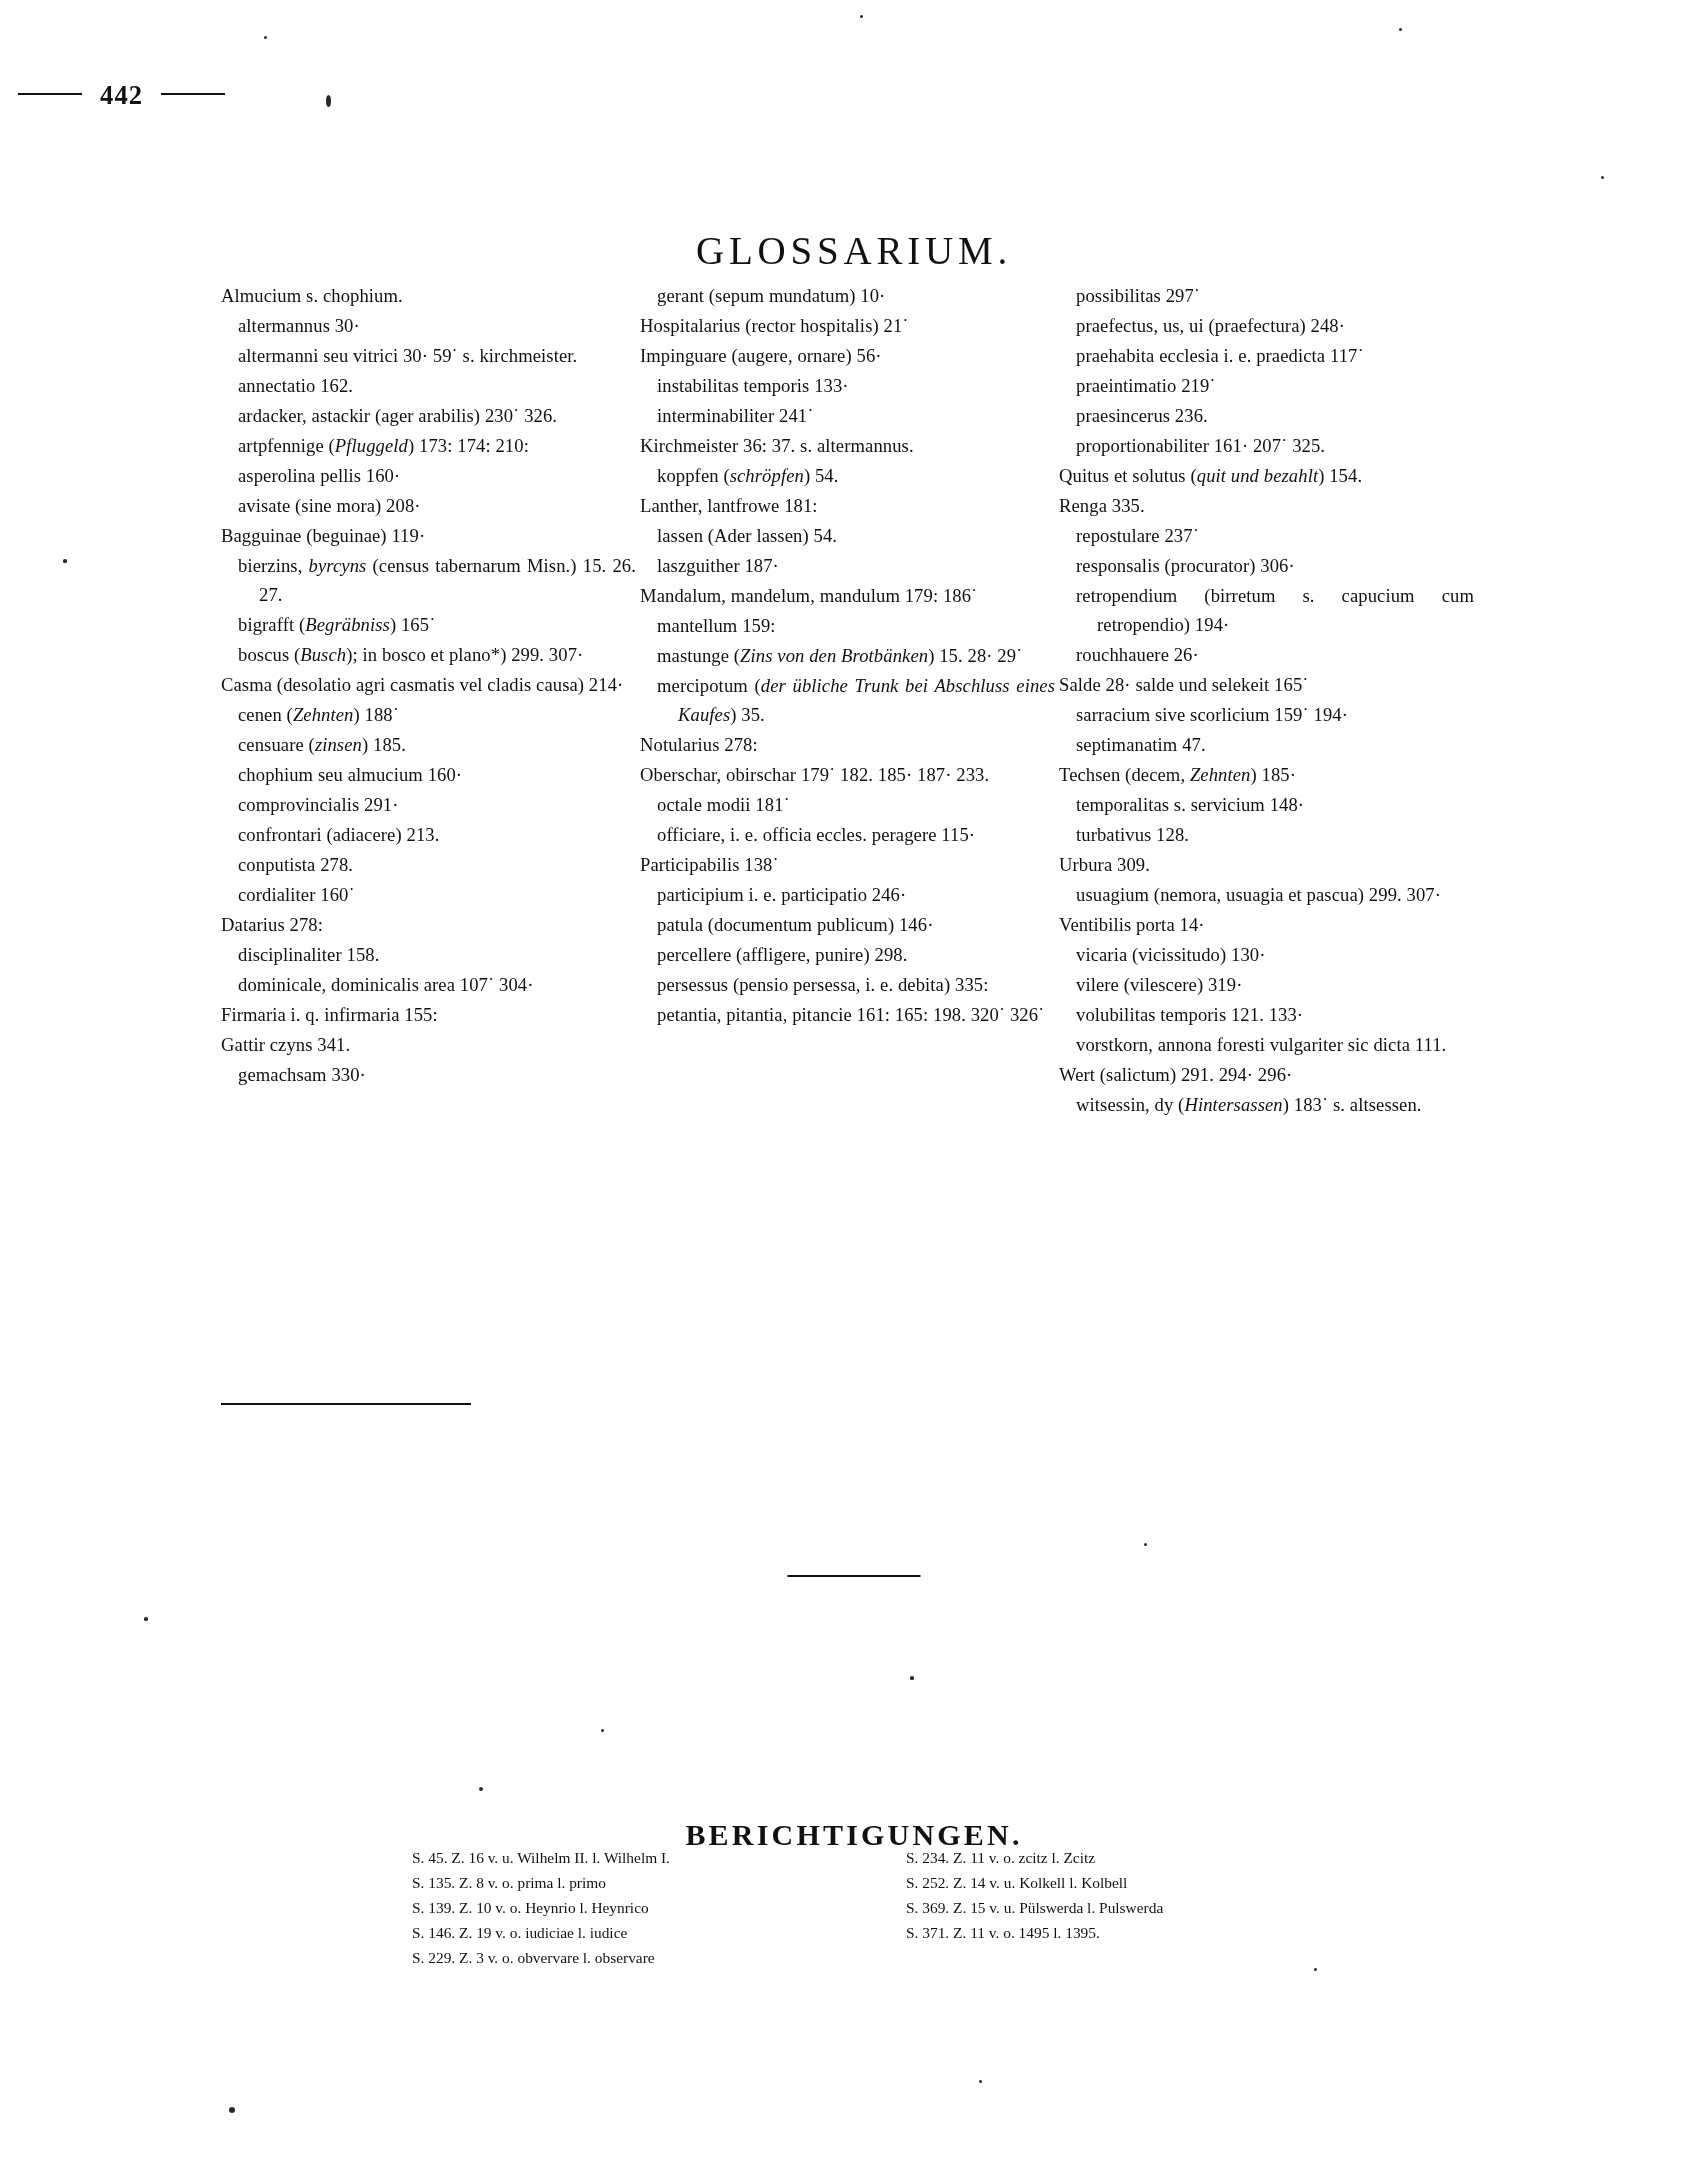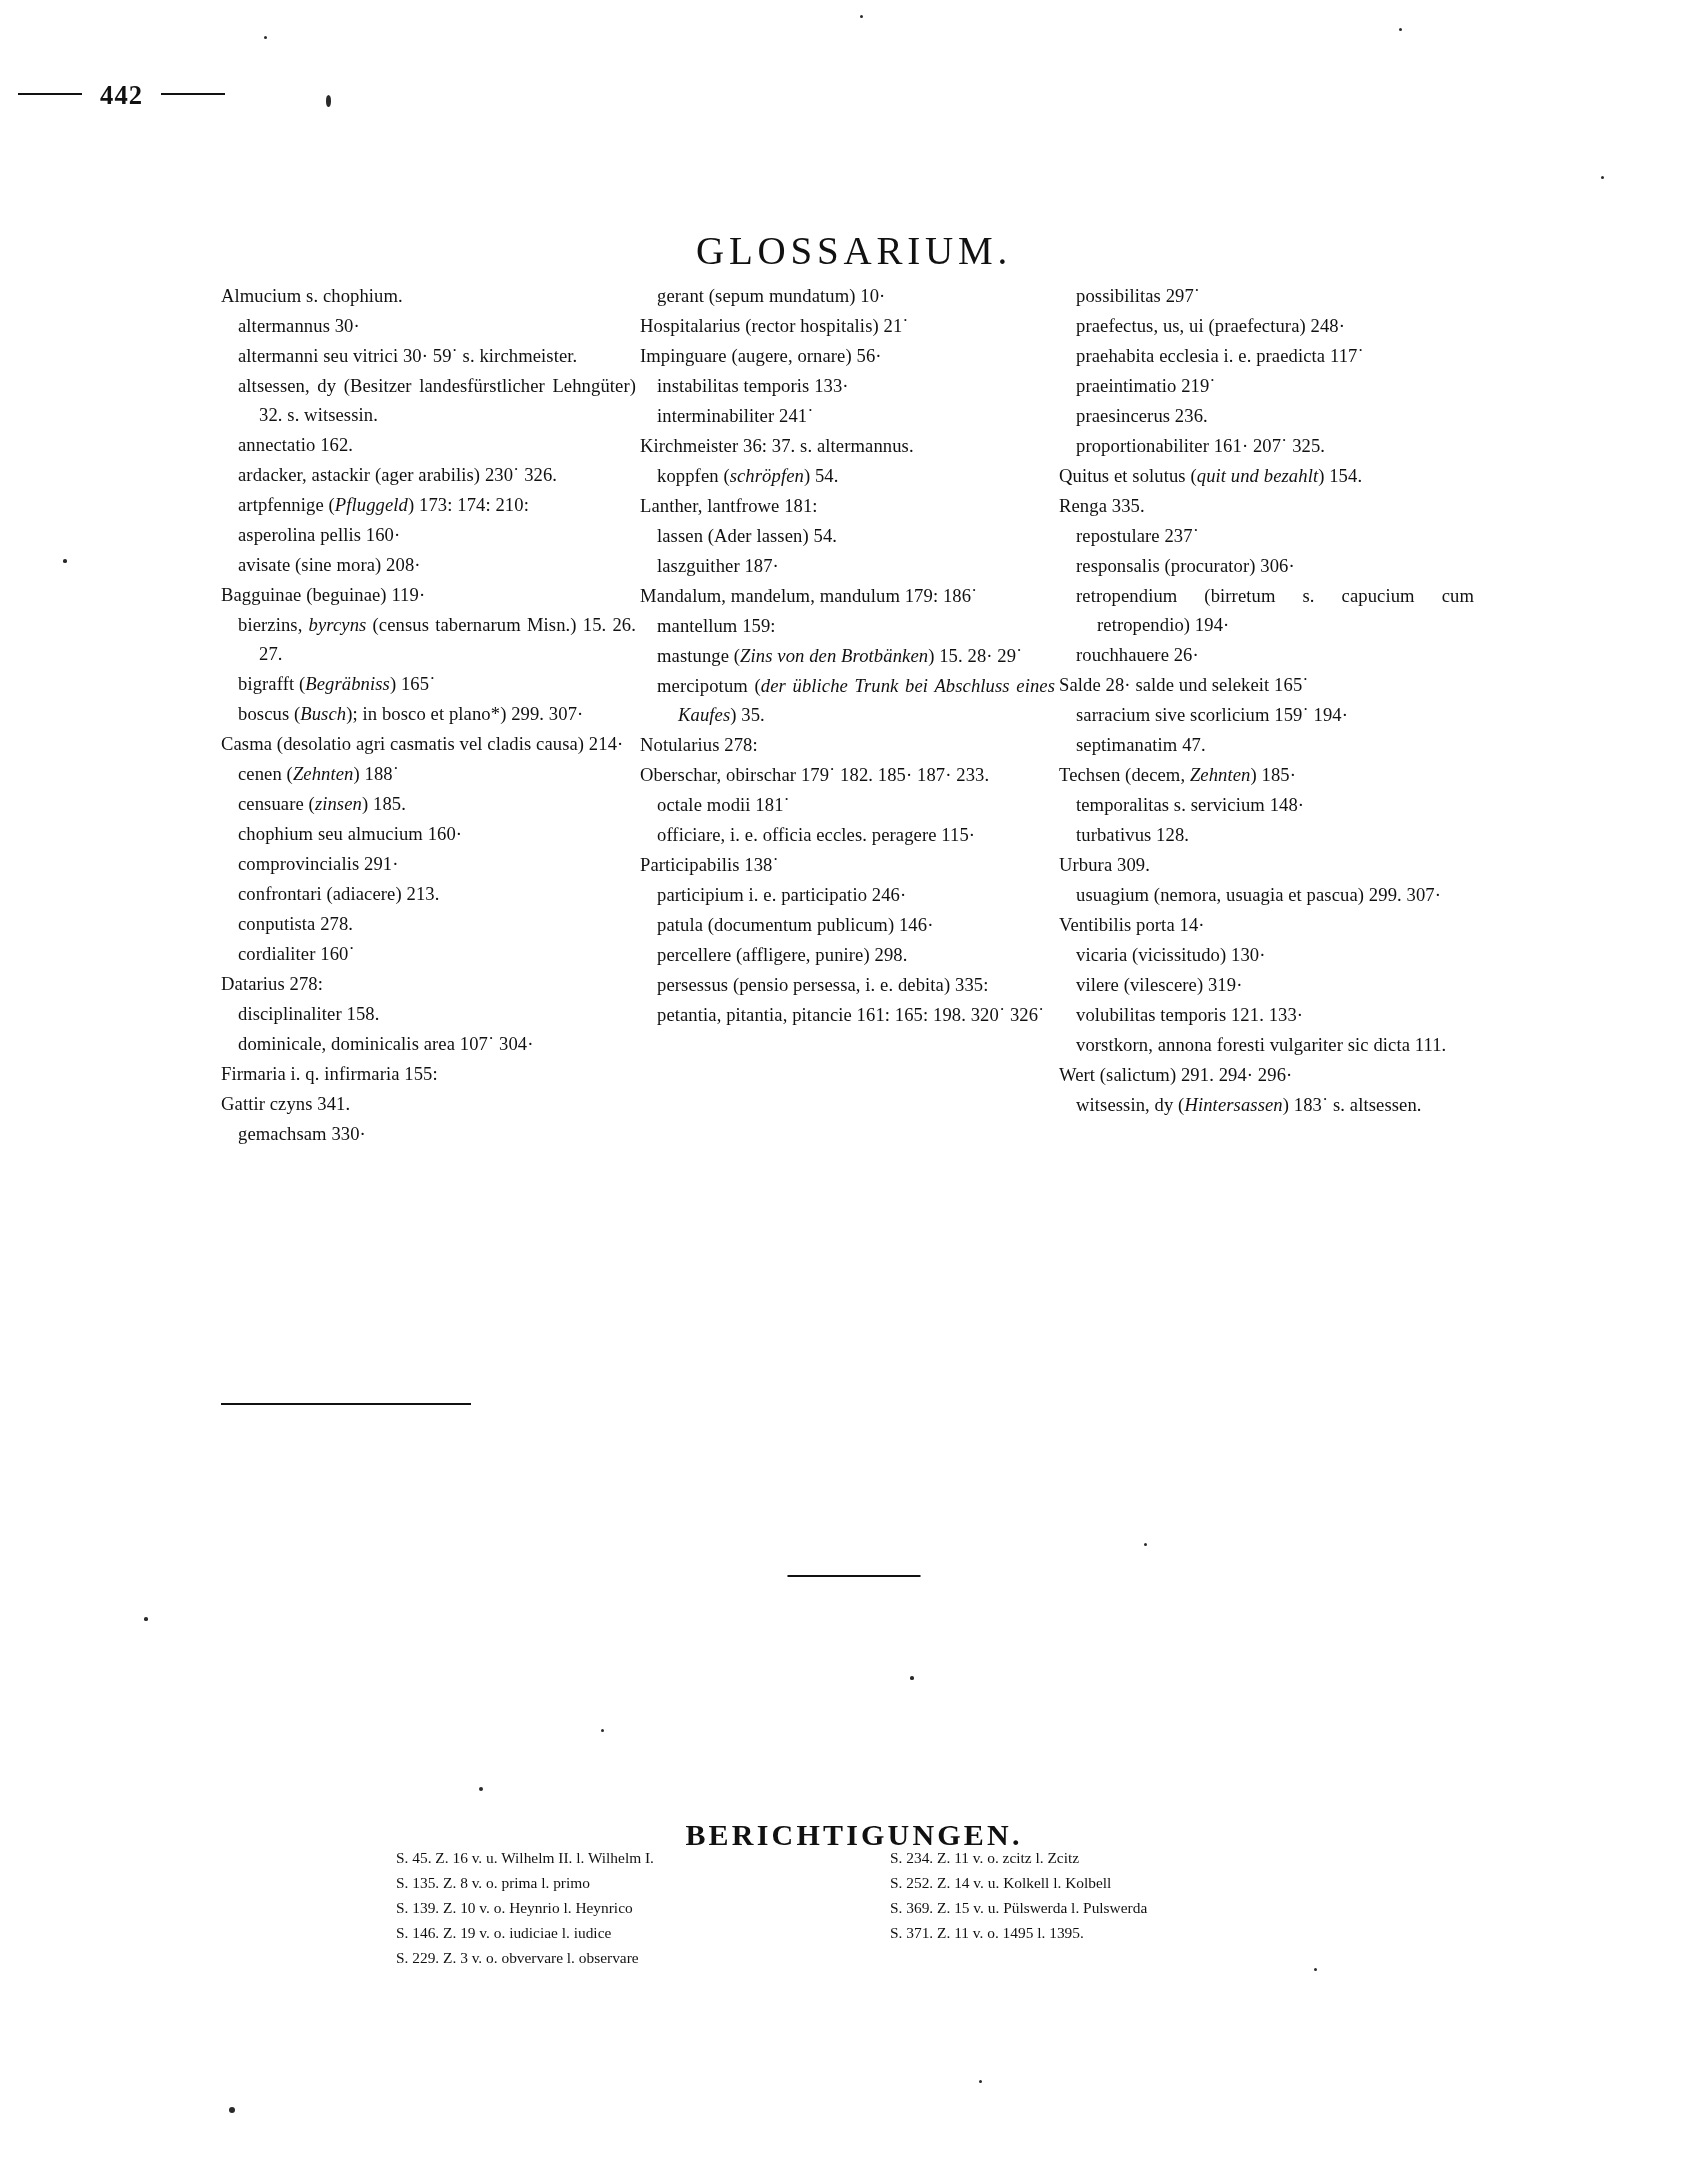--- a/index.html
+++ b/index.html
@@ -95,21 +95,21 @@
   .corr-title {
     position:absolute;
     top:1793px; left:0; right:0;
     text-align:center;
     font-size:30px;
     letter-spacing:3.2px;
   }
   .corrections {
     position:absolute;
     top:1846px;
-    left:396px;
+    left:412px;
     width:904px;
     display:flex;
     gap:84px;
   }
   .ccol { width:426px; }
   .citem {
     font-size:15.4px;
     line-height:1.62;
     white-space:nowrap;
   }
@@ -126,21 +126,20 @@
     <span class="rule"></span><span class="folio">442</span><span class="rule"></span>
   </div>
 
   <h1 class="main-title">GLOSSARIUM.</h1>
 
   <div class="glossary">
     <div class="gcol">
         <p class="gentry head">Almucium s. chophium.</p>
         <p class="gentry">altermannus 30·</p>
         <p class="gentry">altermanni seu vitrici 30· 59˙ s. kirchmeister.</p>
-        <p class="gentry">altsessen, dy (Besitzer landesfürstlicher Lehngüter) 32. s. witsessin.</p>
         <p class="gentry">annectatio 162.</p>
         <p class="gentry">ardacker, astackir (ager arabilis) 230˙ 326.</p>
         <p class="gentry">artpfennige (<i>Pfluggeld</i>) 173: 174: 210:</p>
         <p class="gentry">asperolina pellis 160·</p>
         <p class="gentry">avisate (sine mora) 208·</p>
         <p class="gentry head">Bagguinae (beguinae) 119·</p>
         <p class="gentry">bierzins, <i>byrcyns</i> (census tabernarum Misn.) 15. 26. 27.</p>
         <p class="gentry">bigrafft (<i>Begräbniss</i>) 165˙</p>
         <p class="gentry">boscus (<i>Busch</i>); in bosco et plano*) 299. 307·</p>
         <p class="gentry head">Casma (desolatio agri casmatis vel cladis causa) 214·</p>

